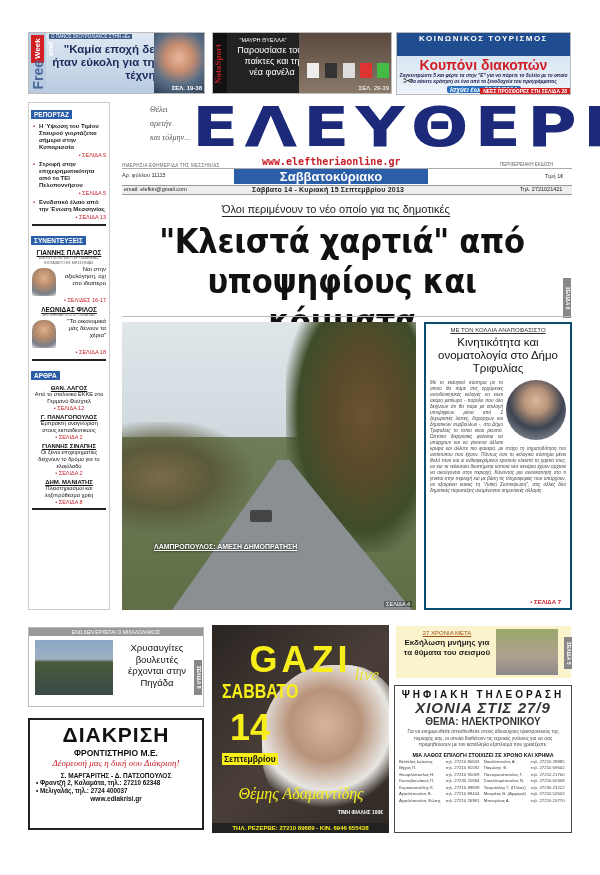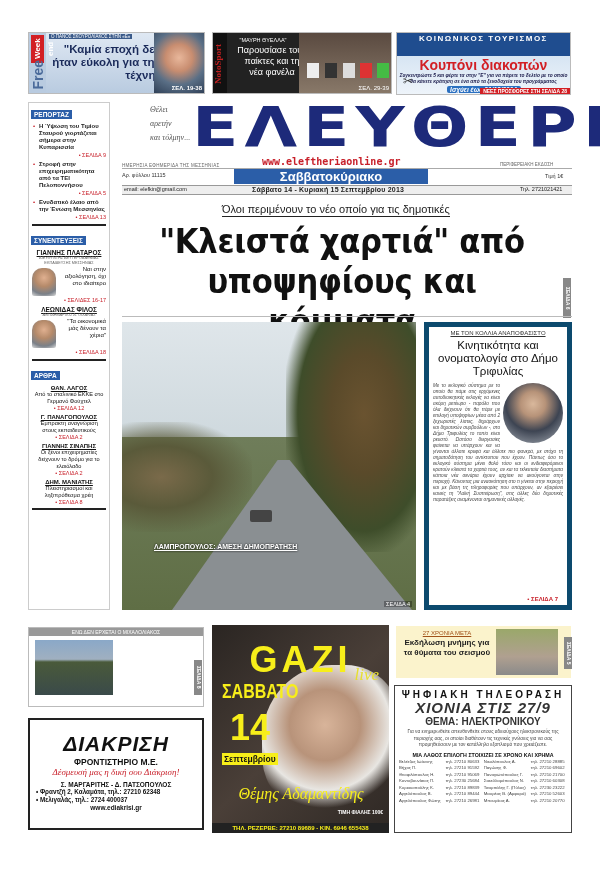--- a/index.html
+++ b/index.html
@@ -66,34 +66,34 @@
 
 .road{left:122px;top:322px;width:294px;height:288px;overflow:hidden;background:linear-gradient(#dfe6ea 0,#cfd9de 40%,#6f7d5a 40%,#5f6e45 100%)}
 .road .trees{position:absolute;right:0;top:0;width:130px;height:230px;background:radial-gradient(ellipse at 60% 40%,#6a5330 0,#5a4a2a 30%,#3e4d2a 60%,transparent 75%)}
 .road .ltrees{position:absolute;left:0;top:100px;width:130px;height:110px;background:radial-gradient(ellipse at 30% 50%,#7a6a4a 0,#5a5a3a 40%,transparent 75%)}
 .road .asph{position:absolute;left:50px;bottom:0;width:240px;height:150px;background:#8a8f92;clip-path:polygon(44% 0,49% 0,100% 100%,0 100%)}
 .road .car{position:absolute;left:128px;top:188px;width:22px;height:12px;background:#444;border-radius:2px}
 .road .rk{position:absolute;left:32px;top:221px;font-size:7px;color:#fff;font-weight:bold;text-decoration:underline;text-shadow:0 0 2px #000}
 .road .rt{position:absolute;left:10px;top:232px;width:270px;text-align:center;font-size:17px;font-weight:bold;color:#fff;line-height:20px;text-shadow:0 0 3px #000,1px 1px 2px #000}
 .road .rp{position:absolute;right:4px;bottom:3px;font-size:5.5px;color:#fff;background:rgba(0,0,0,.3);padding:0 2px}
 
-.art{left:424px;top:322px;width:148px;height:288px;border:5px solid #0c4a6e}
+.art{left:424px;top:322px;width:148px;height:288px;border:2px solid #0c4a6e}
 .art .k{font-size:6px;color:#333;text-align:center;text-decoration:underline;margin-top:3px}
 .art .t{font-size:11.5px;text-align:center;line-height:13px;margin-top:3px;color:#111}
 .art .body{font-size:4.7px;color:#444;line-height:6px;padding:0 4px;margin-top:5px;text-align:justify;font-style:italic}
 .art .pol{float:right;width:60px;height:60px;border-radius:50%;margin:0 0 2px 3px;background:radial-gradient(circle at 50% 35%,#d9b89c 0,#b79379 25%,#3d4452 55%,#aab0b8 100%)}
 .art .pg{position:absolute;right:6px;bottom:3px;font-size:6px;color:#c8202a;font-weight:bold;background:#fff;padding:0 3px}
 
 .bl1{left:28px;top:627px;width:176px;height:80px;border:1px solid #bbb}
 .bl1 .hd{background:#999;color:#fff;font-size:5px;text-align:center;line-height:8px}
 .bl1 .img{position:absolute;left:6px;top:12px;width:78px;height:55px;background:linear-gradient(#8aa8c8 0,#a0b0c0 35%,#4a5a3a 40%,#3a4a4a 100%)}
 .bl1 .t{position:absolute;left:90px;top:14px;width:76px;text-align:center;font-size:9.5px;line-height:11.5px}
 .v8{left:194px;top:660px;width:8px;height:35px}
 .ad{left:28px;top:718px;width:176px;height:112px;border:2px solid #222;background:#fff}
-.ad .logo2{text-align:center;font-size:21px;font-weight:bold;font-style:italic;letter-spacing:1px;margin-top:12px;line-height:24px}
+.ad .logo2{text-align:center;font-size:21px;font-weight:bold;letter-spacing:1px;margin-top:3px;line-height:24px}
 .ad .sub{text-align:center;font-size:8.5px;font-weight:bold;margin-top:1px}
 .ad .mot{text-align:center;font-family:Liberation Serif, serif;font-style:italic;font-size:9px;color:#c8202a;line-height:10px}
 .ad .names{text-align:center;font-size:6.5px;font-weight:bold;margin-top:4px}
 .ad .addr{font-size:6.3px;font-weight:bold;padding-left:6px;line-height:8px}
 .ad .web2{text-align:center;font-size:6.5px;font-weight:bold}
 .gazi{left:212px;top:625px;width:177px;height:208px;background:linear-gradient(135deg,#2a2522 0,#4a3f38 50%,#2e2824 100%);overflow:hidden}
 .gazi .face{position:absolute;left:50px;top:40px;width:140px;height:150px;border-radius:50% 40% 30% 40%;background:radial-gradient(circle at 45% 40%,#d8b49a 0,#b8937a 30%,#e8e6e2 55%,transparent 70%)}
 .gazi .gz{position:absolute;left:6px;top:16px;width:165px;text-align:center;color:#f7ee1a;font-size:36px;font-weight:bold;letter-spacing:4px;line-height:38px}
 .gazi .live{position:absolute;right:10px;top:40px;color:#e6de30;font-family:"Liberation Serif",serif;font-style:italic;font-size:17px}
 .gazi .sat{position:absolute;left:10px;top:55px;color:#f7ee1a;font-size:16px;font-weight:bold;transform:scaleY(1.3);transform-origin:top left}
@@ -251,20 +251,21 @@
   <div class="body">
     <div class="pol"></div>
     <span>Με το εκλογικό σύστημα με το οποίο θα πάμε στις ερχόμενες αυτοδιοικητικές εκλογές να είναι ακόμη μετέωρο - παρόλο που όλα δείχνουν ότι θα πάμε με επιλογή υποψηφίων μέσα από 2 ξεχωριστές λίστες, δημάρχων και δημοτικών συμβούλων -, στο Δήμο Τριφυλίας το τοπίο είναι ρευστό. Ωστόσο διεργασίες φαίνεται να υπάρχουν και να γίνονται άλλοτε κρυφά και άλλοτε πιο φανερά, με στόχο τη σηματοδότηση του αντίκτυπου που έχουν. Πάντως όσο το εκλογικό σύστημα μένει θολό τόσο και οι ενδιαφερόμενοι κρατούν κλειστά τα χαρτιά τους, αν και τα τελευταία διαστήματα κάποια νέα σενάρια έχουν αρχίσει να ακούγονται στην περιοχή. Κάνοντας μια ανασκόπηση στο τι γίνεται στην περιοχή και με βάση τις πληροφορίες που υπάρχουν, αν εξαιρέσει κανείς τη "Λαϊκή Συσπείρωση", στις άλλες δύο δημοτικές παρατάξεις αναμένονται σημαντικές αλλαγές.</span>
   </div>
   <div class="pg">• ΣΕΛΙΔΑ 7</div>
 </div>
 
 <div class="abs bl1">
   <div class="hd">ΕΝΩ ΔΕΝ ΕΡΧΕΤΑΙ Ο ΜΙΧΑΛΟΛΙΑΚΟΣ</div>
   <div class="img"></div>
+  <div class="t">Χρυσαυγίτες βουλευτές έρχονται στην Πηγάδα</div>
 </div>
 <div class="abs vlabel v8">ΣΕΛΙΔΑ 8</div>
 
 <div class="abs ad">
   <div class="logo2">ΔΙΑΚΡΙΣΗ</div>
   <div class="sub">ΦΡΟΝΤΙΣΤΗΡΙΟ Μ.Ε.</div>
   <div class="mot">Δέσμευσή μας η δική σου Διάκριση!</div>
   <div class="names">Σ. ΜΑΡΓΑΡΙΤΗΣ - Δ. ΠΑΤΣΟΠΟΥΛΟΣ</div>
   <div class="addr">• Φραντζή 2, Καλαμάτα, τηλ.: 27210 62348</div>
   <div class="addr">• Μελιγαλάς, τηλ.: 2724 400037</div>

